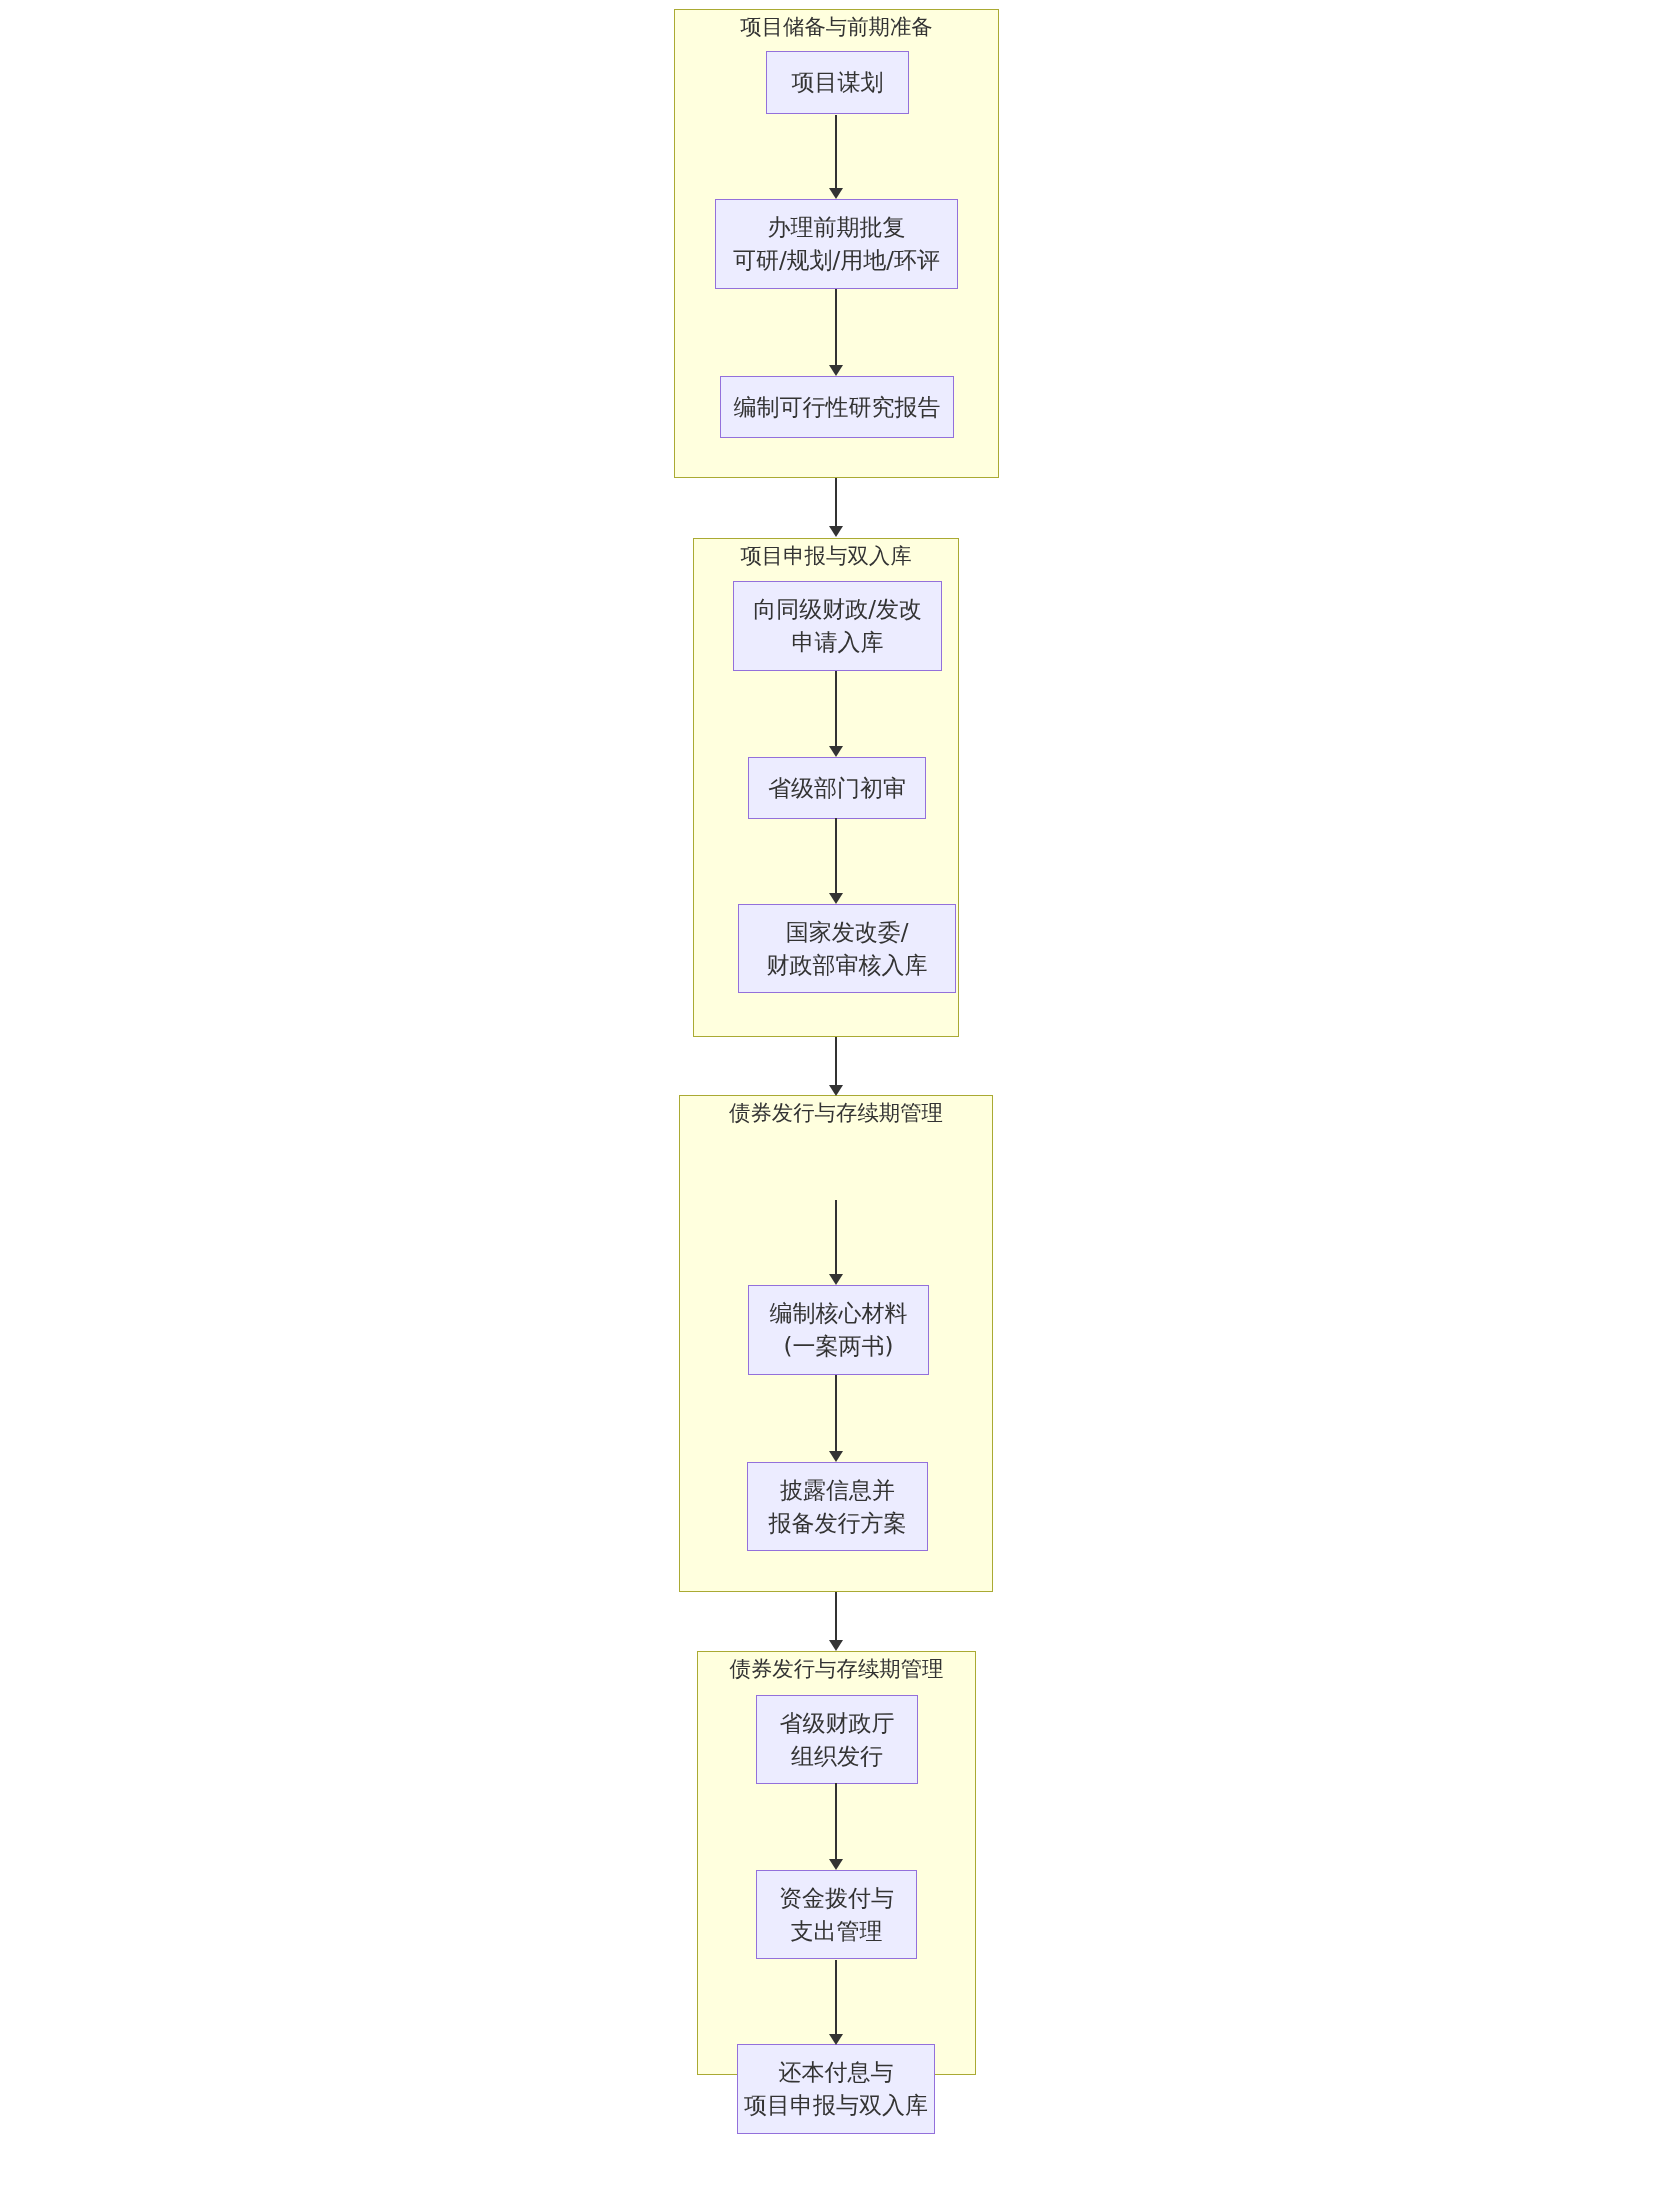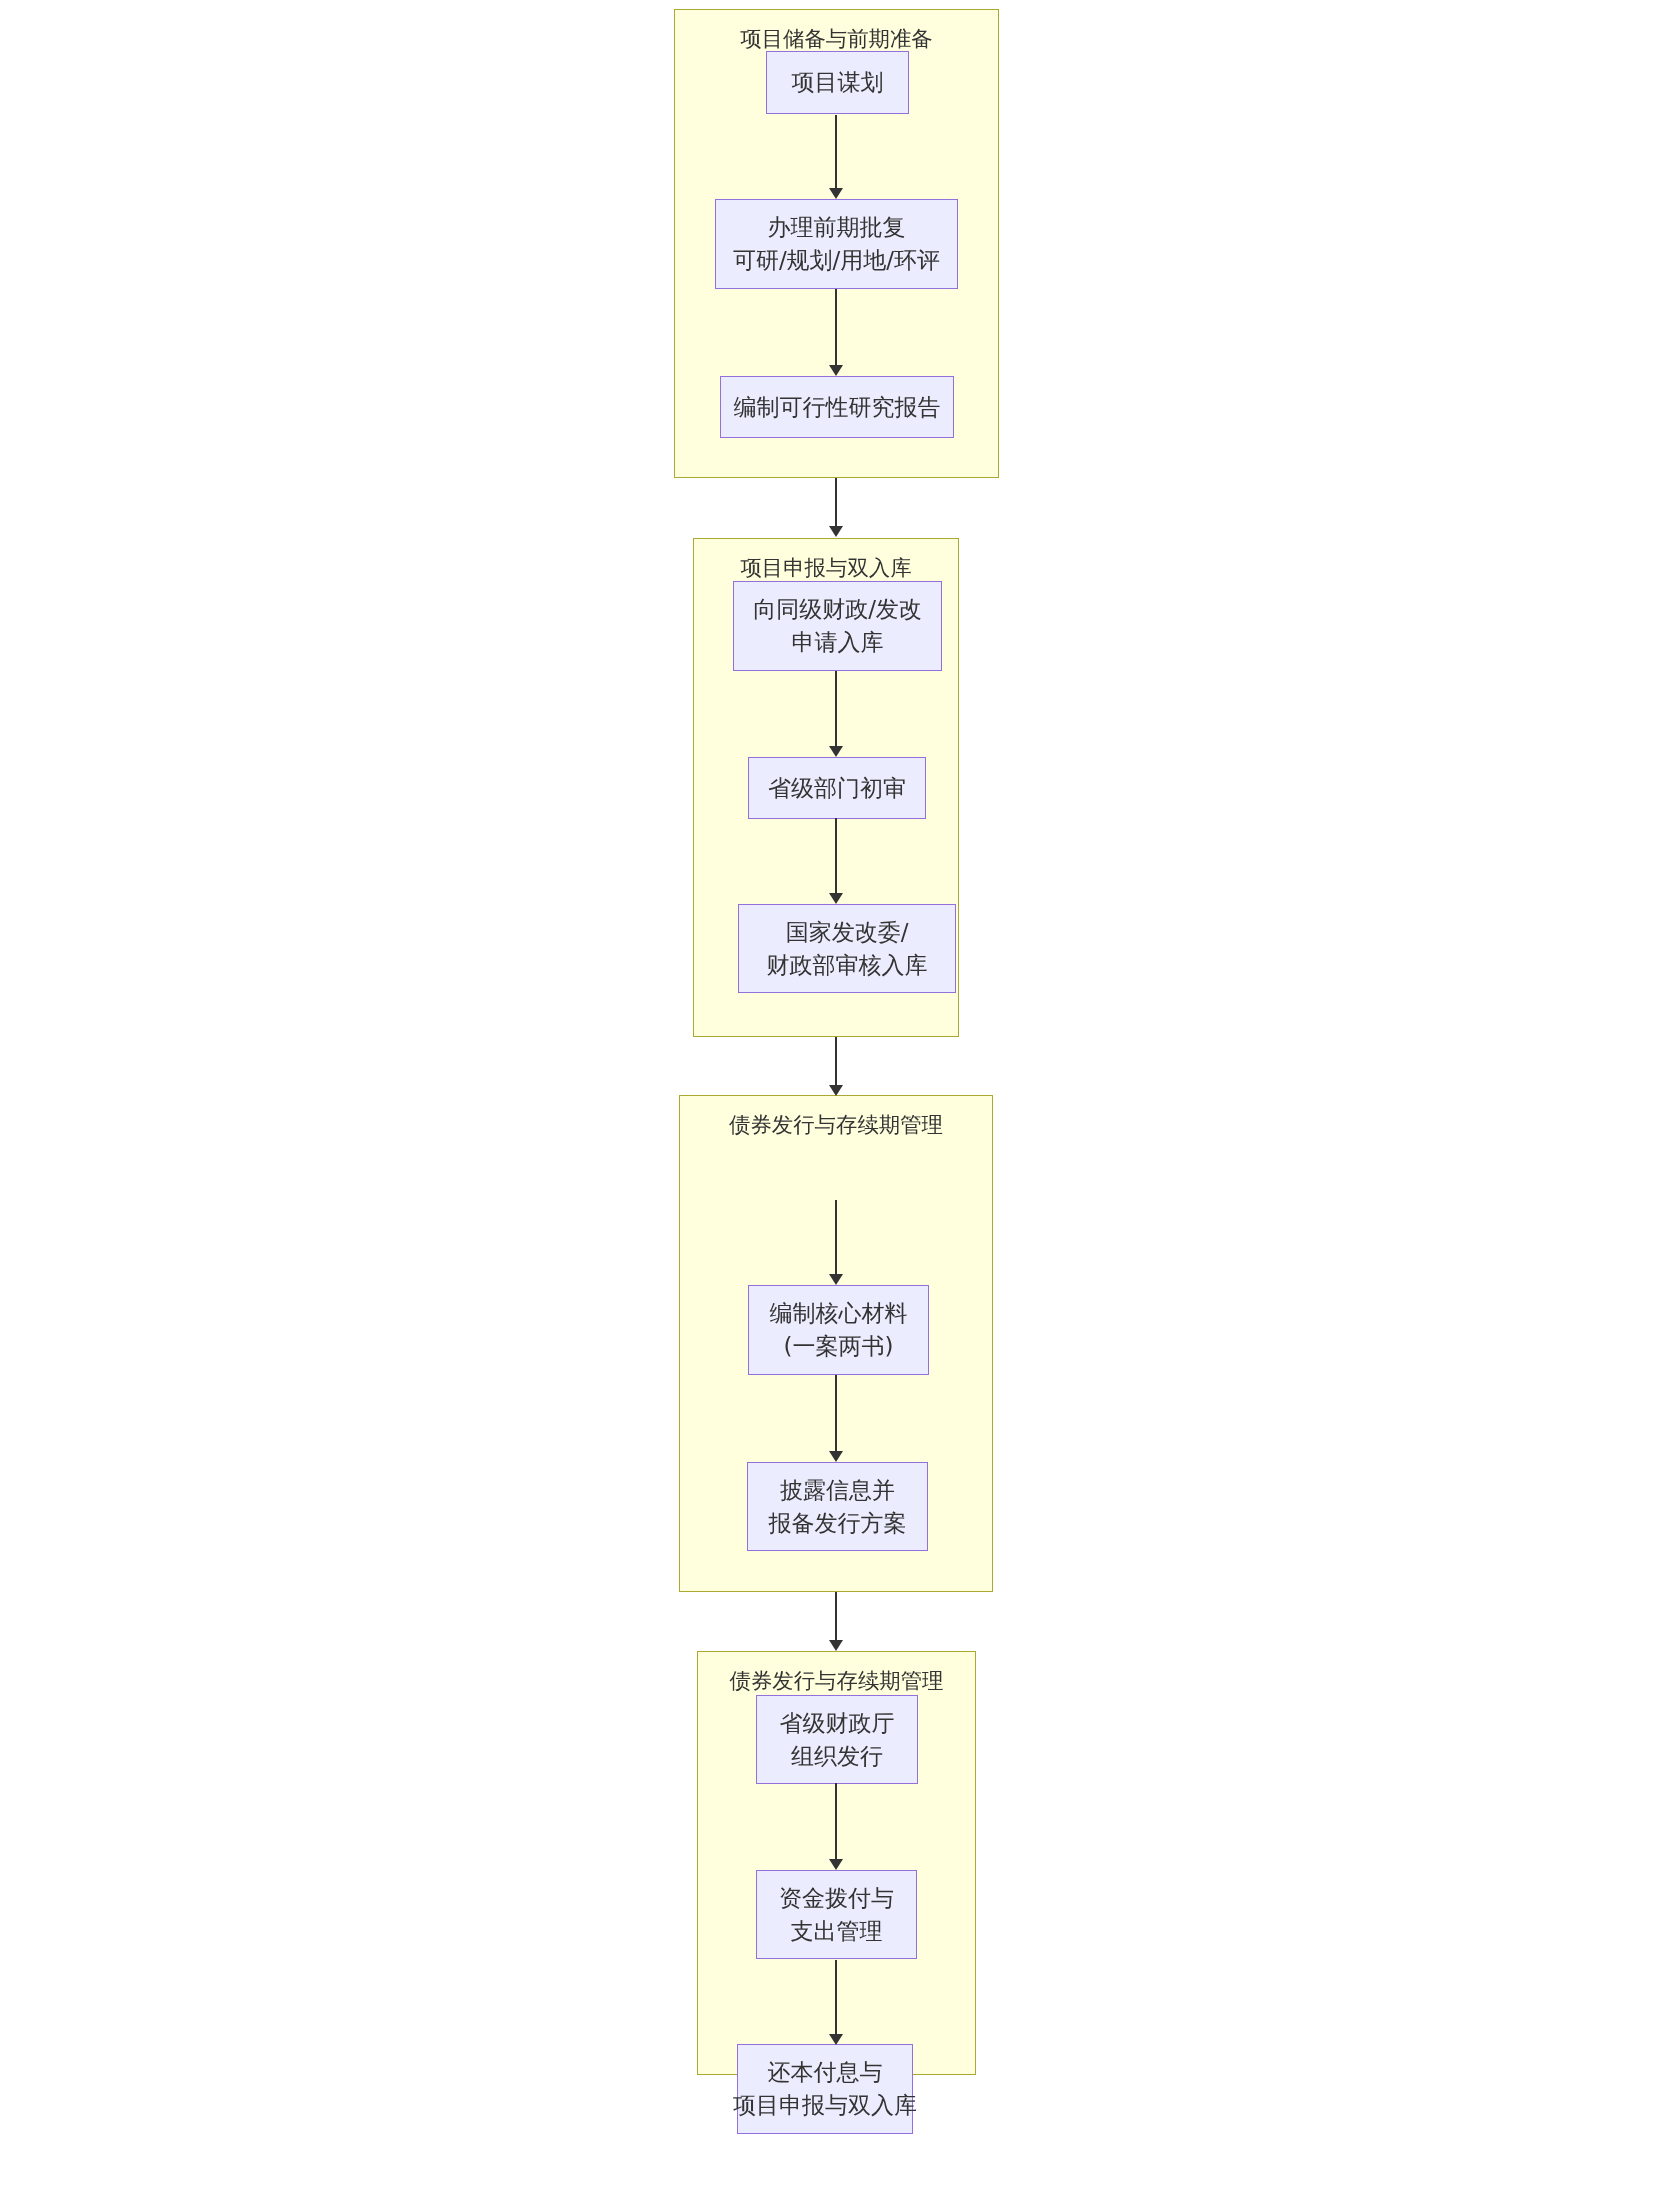--- a/index.html
+++ b/index.html
@@ -22,21 +22,21 @@
   }
   .group{
     position:absolute;
     background:var(--group-fill);
     border:0.9px solid var(--group-border);
     box-sizing:border-box;
   }
   .group-title{
     width:100%;
     text-align:center;
-    padding-top:14px;
+    padding-top:2px;
     font-size:21.4px;
     font-weight:400;
     color:var(--text);
   }
   .node{
     position:absolute;
     background:var(--node-fill);
     border:1.4px solid var(--node-border);
     box-sizing:border-box;
     display:flex;
@@ -129,21 +129,21 @@
   <div class="node" style="left:756px;top:1695px;width:162px;height:89px">
     <div class="nline">省级财政厅</div>
     <div class="nline">组织发行</div>
   </div>
 
   <div class="node" style="left:756px;top:1870px;width:161px;height:89px">
     <div class="nline">资金拨付与</div>
     <div class="nline">支出管理</div>
   </div>
 
-  <div class="node" style="left:737px;top:2044px;width:176px;height:90px">
+  <div class="node" style="left:737px;top:2044px;width:198px;height:90px">
     <div class="nline">还本付息与</div>
     <div class="nline">项目申报与双入库</div>
   </div>
 
   <div class="arrow" style="left:835px;top:115px;height:73px">
       <i class="head"></i>
     </div>
   <div class="arrow" style="left:835px;top:289px;height:76px">
       <i class="head"></i>
     </div>

